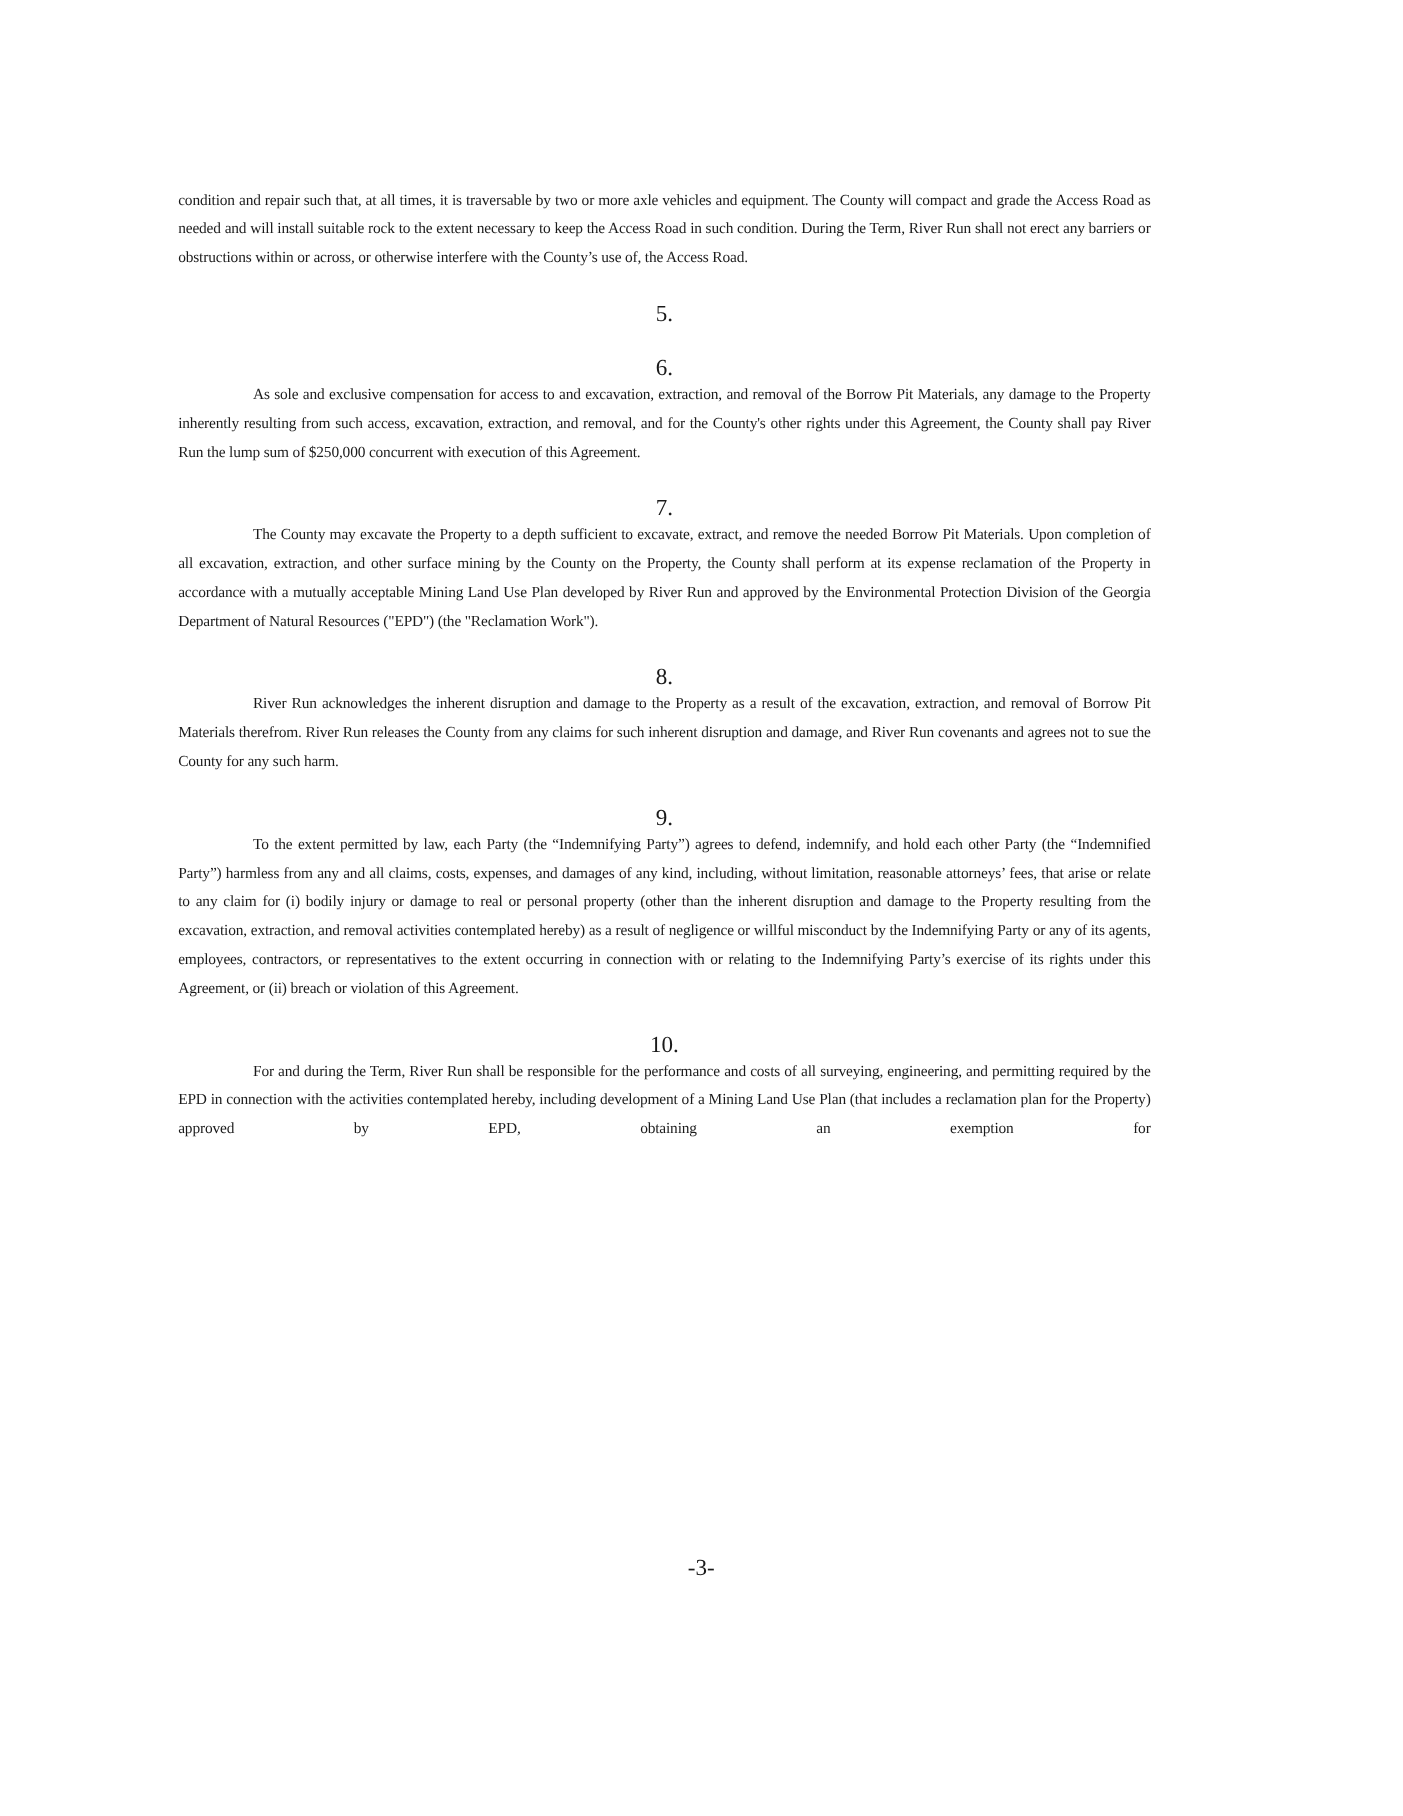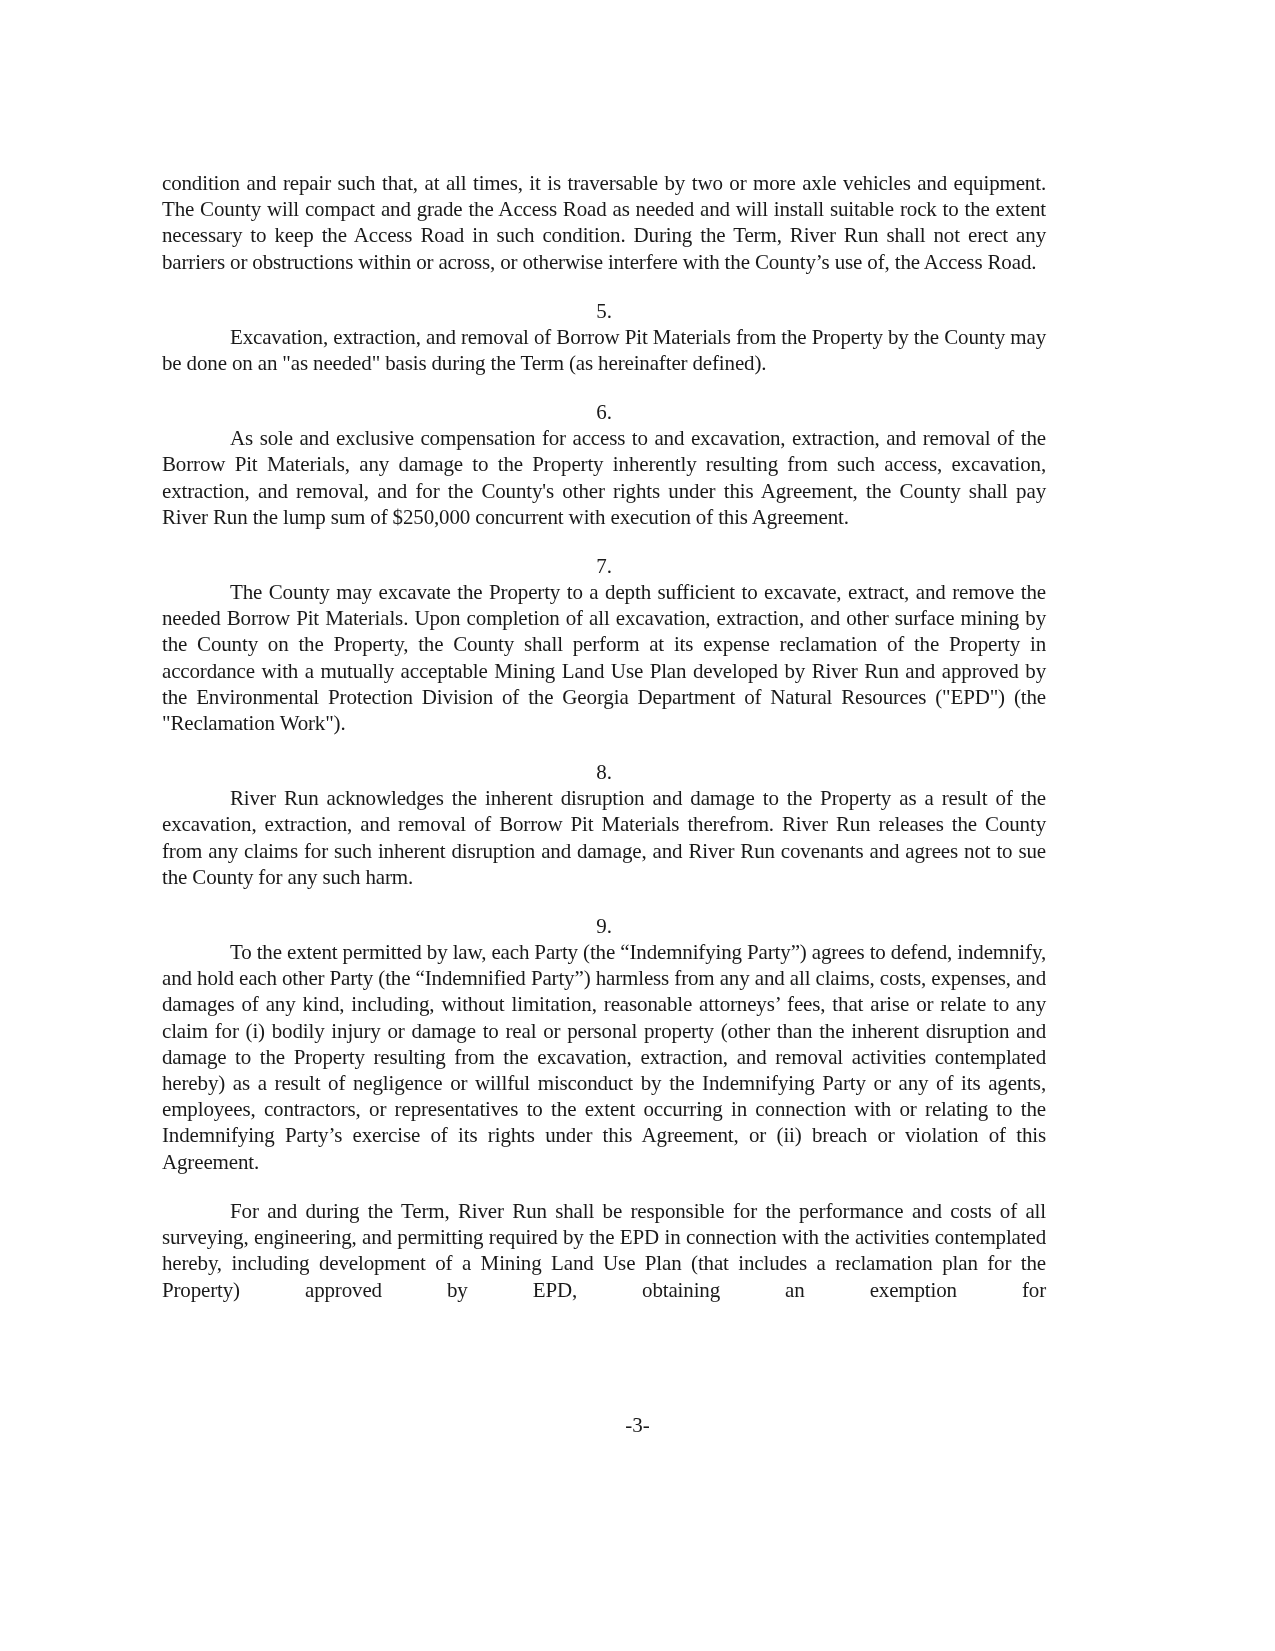--- a/index.html
+++ b/index.html
@@ -15,21 +15,21 @@
       font-family: "Liberation Serif", "DejaVu Serif", serif;
       color: #1a1a1a;
     }
     .page {
       position: absolute;
       left: 162px;
       top: 170px;
       width: 884px;
     }
     .line-block {
-      font-size: 21px;
+      font-size: 14px;
       line-height: 26.2px;
       text-align: justify;
       text-align-last: left;
       letter-spacing: -0.15px;
       margin: 0;
     }
     .indent {
       text-indent: 68px;
     }
     .section-num {
@@ -56,36 +56,36 @@
   </style>
 </head>
 <body>
 
 <div class="page">
 
   <p class="line-block">condition and repair such that, at all times, it is traversable by two or more axle vehicles and equipment. The County will compact and grade the Access Road as needed and will install suitable rock to the extent necessary to keep the Access Road in such condition. During the Term, River Run shall not erect any barriers or obstructions within or across, or otherwise interfere with the County’s use of, the Access Road.</p>
 
   <div class="gap-before-num"></div>
   <p class="section-num">5.</p>
-  <p class="line-block indent">Excavation, extraction, and removal of Borrow Pit Materials from the Property by the County may be done on an "as needed" basis during the Term (as hereinafter defined).</p>
 
   <div class="gap-before-num"></div>
   <p class="section-num">6.</p>
   <p class="line-block indent">As sole and exclusive compensation for access to and excavation, extraction, and removal of the Borrow Pit Materials, any damage to the Property inherently resulting from such access, excavation, extraction, and removal, and for the County's other rights under this Agreement, the County shall pay River Run the lump sum of $250,000 concurrent with execution of this Agreement.</p>
 
   <div class="gap-before-num"></div>
   <p class="section-num">7.</p>
   <p class="line-block indent"><span>The County may excavate the Property to a depth sufficient to excavate, extract, and remove the needed Borrow Pit Materials. Upon completion of all excavation, extraction, and other surface mining by the County on the Property, the County shall perform at its expense reclamation of the Property in accordance with a mutually acceptable Mining Land Use Plan developed by River Run and approved by the Environmental Protection Division of the Georgia Department of Natural Resources ("</span><span class="u">EPD</span><span>") (the "</span><span class="u">Reclamation Work</span><span>").</span></p>
 
   <div class="gap-before-num"></div>
   <p class="section-num">8.</p>
   <p class="line-block indent">River Run acknowledges the inherent disruption and damage to the Property as a result of the excavation, extraction, and removal of Borrow Pit Materials therefrom. River Run releases the County from any claims for such inherent disruption and damage, and River Run covenants and agrees not to sue the County for any such harm.</p>
 
   <div class="gap-before-num"></div>
   <p class="section-num">9.</p>
   <p class="line-block indent"><span>To the extent permitted by law, each Party (the “</span><span class="u">Indemnifying Party</span><span>”) agrees to defend, indemnify, and hold each other Party (the “</span><span class="u">Indemnified Party</span><span>”) harmless from any and all claims, costs, expenses, and damages of any kind, including, without limitation, reasonable attorneys’ fees, that arise or relate to any claim for (i) bodily injury or damage to real or personal property (other than the inherent disruption and damage to the Property resulting from the excavation, extraction, and removal activities contemplated hereby) as a result of negligence or willful misconduct by the Indemnifying Party or any of its agents, employees, contractors, or representatives to the extent occurring in connection with or relating to the Indemnifying Party’s exercise of its rights under this Agreement, or (ii) breach or violation of this Agreement.</span></p>
 
   <div class="gap-before-num"></div>
+  <p class="section-num">10.</p>
   <p class="line-block indent" style="text-align-last: justify;">For and during the Term, River Run shall be responsible for the performance and costs of all surveying, engineering, and permitting required by the EPD in connection with the activities contemplated hereby, including development of a Mining Land Use Plan (that includes a reclamation plan for the Property) approved by EPD, obtaining an exemption for</p>
 
 </div>
 
 <div class="page-number">-3-</div>
 
 </body></html>

